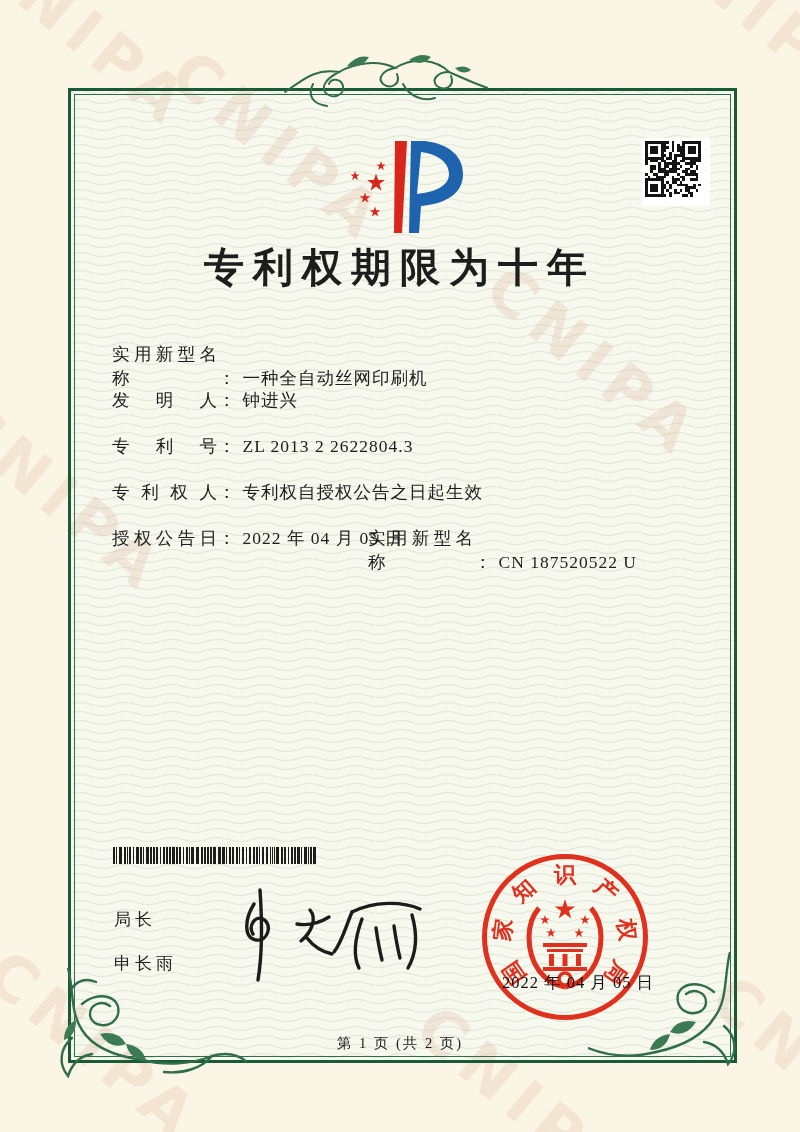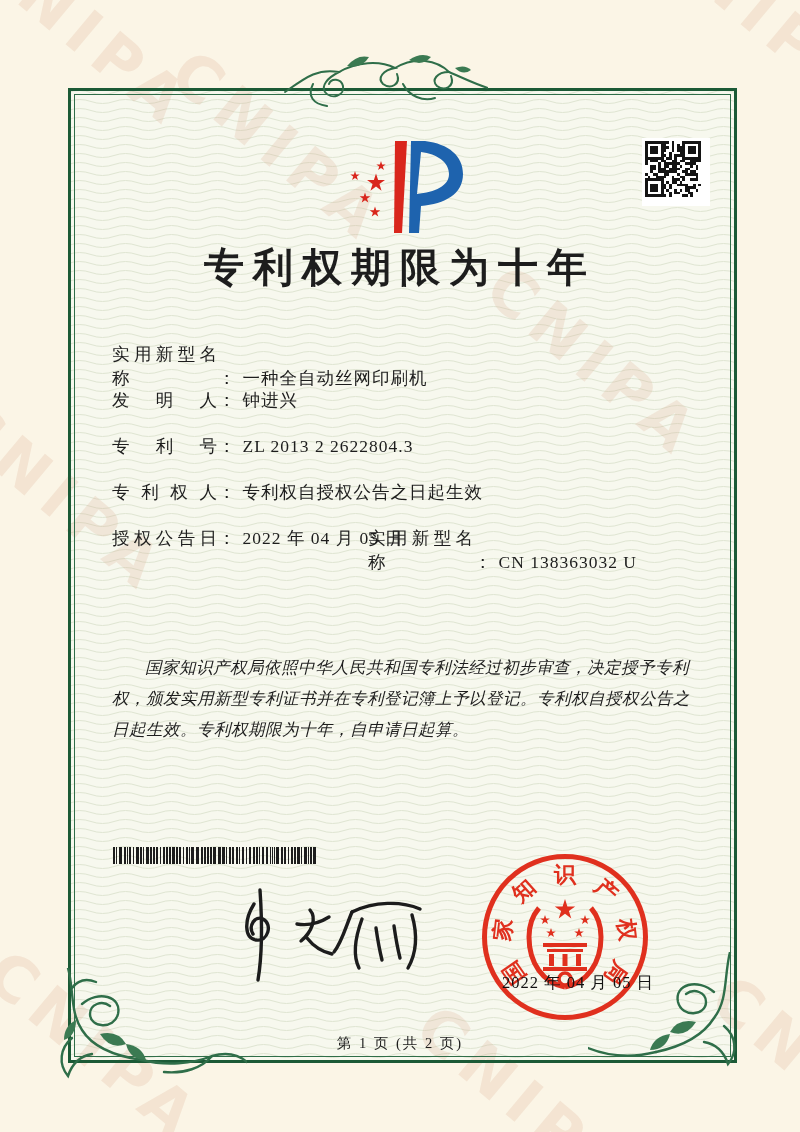--- a/index.html
+++ b/index.html
@@ -398,31 +398,34 @@
     </div>
     <div class="frow">
       <span class="flabel">专利号</span><span class="fcolon">：</span><span class="fvalue">ZL 2013 2 2622804.3</span>
     </div>
     <div class="frow">
       <span class="flabel">专利权人</span><span class="fcolon">：</span><span class="fvalue">专利权自授权公告之日起生效</span>
     </div>
     <div class="frow">
       <span class="flabel">授权公告日</span><span class="fcolon">：</span><span class="fvalue">2022 年 04 月 05 日</span>
       <span class="pair2">
-        <span class="flabel">实用新型名称</span><span class="fcolon">：</span><span class="fvalue">CN 138363032 U</span>
+        <span class="flabel">实用新型名称</span><span class="fcolon">：</span><span class="fvalue">CN 187520522 U</span>
       </span>
     </div>
   </div>
 
   <div id="body-text" class="content">
-    <p>国家知识产权局依照中华人民共和国专利法经过初步审查，决定授予专利权，颁发实用新型专利证书并在专利登记簿上予以登记。专利权自授权公告之日起生效。专利权期限为十年，自申请日起算。</p>
   </div>
 
   <div id="barcode" class="content"><div class="bar" style="width: 2px; margin-right: 1px;"></div><div class="bar" style="width: 1px; margin-right: 2px;"></div><div class="bar" style="width: 3px; margin-right: 2px;"></div><div class="bar" style="width: 2px; margin-right: 1px;"></div><div class="bar" style="width: 1px; margin-right: 1px;"></div><div class="bar" style="width: 2px; margin-right: 2px;"></div><div class="bar" style="width: 1px; margin-right: 2px;"></div><div class="bar" style="width: 3px; margin-right: 1px;"></div><div class="bar" style="width: 2px; margin-right: 1px;"></div><div class="bar" style="width: 1px; margin-right: 2px;"></div><div class="bar" style="width: 3px; margin-right: 1px;"></div><div class="bar" style="width: 2px; margin-right: 1px;"></div><div class="bar" style="width: 2px; margin-right: 1px;"></div><div class="bar" style="width: 2px; margin-right: 2px;"></div><div class="bar" style="width: 1px; margin-right: 2px;"></div><div class="bar" style="width: 2px; margin-right: 1px;"></div><div class="bar" style="width: 2px; margin-right: 1px;"></div><div class="bar" style="width: 2px; margin-right: 1px;"></div><div class="bar" style="width: 3px; margin-right: 1px;"></div><div class="bar" style="width: 2px; margin-right: 1px;"></div><div class="bar" style="width: 2px; margin-right: 2px;"></div><div class="bar" style="width: 1px; margin-right: 2px;"></div><div class="bar" style="width: 2px; margin-right: 1px;"></div><div class="bar" style="width: 1px; margin-right: 1px;"></div><div class="bar" style="width: 3px; margin-right: 2px;"></div><div class="bar" style="width: 3px; margin-right: 2px;"></div><div class="bar" style="width: 2px; margin-right: 1px;"></div><div class="bar" style="width: 2px; margin-right: 1px;"></div><div class="bar" style="width: 2px; margin-right: 1px;"></div><div class="bar" style="width: 2px; margin-right: 1px;"></div><div class="bar" style="width: 3px; margin-right: 2px;"></div><div class="bar" style="width: 3px; margin-right: 1px;"></div><div class="bar" style="width: 3px; margin-right: 1px;"></div><div class="bar" style="width: 1px; margin-right: 2px;"></div><div class="bar" style="width: 2px; margin-right: 1px;"></div><div class="bar" style="width: 2px; margin-right: 2px;"></div><div class="bar" style="width: 2px; margin-right: 1px;"></div><div class="bar" style="width: 1px; margin-right: 2px;"></div><div class="bar" style="width: 2px; margin-right: 2px;"></div><div class="bar" style="width: 1px; margin-right: 2px;"></div><div class="bar" style="width: 2px; margin-right: 2px;"></div><div class="bar" style="width: 2px; margin-right: 1px;"></div><div class="bar" style="width: 2px; margin-right: 1px;"></div><div class="bar" style="width: 1px; margin-right: 2px;"></div><div class="bar" style="width: 2px; margin-right: 2px;"></div><div class="bar" style="width: 2px; margin-right: 2px;"></div><div class="bar" style="width: 1px; margin-right: 1px;"></div><div class="bar" style="width: 1px; margin-right: 1px;"></div><div class="bar" style="width: 1px; margin-right: 1px;"></div><div class="bar" style="width: 3px; margin-right: 2px;"></div><div class="bar" style="width: 2px; margin-right: 1px;"></div><div class="bar" style="width: 2px; margin-right: 2px;"></div><div class="bar" style="width: 1px; margin-right: 2px;"></div><div class="bar" style="width: 2px; margin-right: 1px;"></div><div class="bar" style="width: 2px; margin-right: 1px;"></div><div class="bar" style="width: 3px; margin-right: 1px;"></div><div class="bar" style="width: 1px; margin-right: 2px;"></div><div class="bar" style="width: 3px; margin-right: 1px;"></div><div class="bar" style="width: 1px; margin-right: 1px;"></div><div class="bar" style="width: 2px; margin-right: 1px;"></div><div class="bar" style="width: 3px; margin-right: 1px;"></div></div>
 
+  <div id="officer" class="content">
+    <div>局长</div>
+    <div>申长雨</div>
+  </div>
 
   <svg id="signature" class="content" viewBox="0 0 205 105" xmlns="http://www.w3.org/2000/svg">
     <g stroke="#1c1c1c" stroke-width="3.4" fill="none" stroke-linecap="round" stroke-linejoin="round">
       <path d="M32,20 C22,36 22,54 34,56 C46,58 51,40 41,35 C33,31 26,42 31,50"></path>
       <path d="M38,6 C40,35 40,72 36,96"></path>
       <path d="M88,26 C95,34 90,48 79,57"></path>
       <path d="M75,40 C87,42 99,38 107,33"></path>
       <path d="M85,54 C92,63 101,68 110,70"></path>
       <path d="M112,68 C120,58 124,42 130,28"></path>
       <path d="M130,28 C152,17 180,17 198,25"></path>

